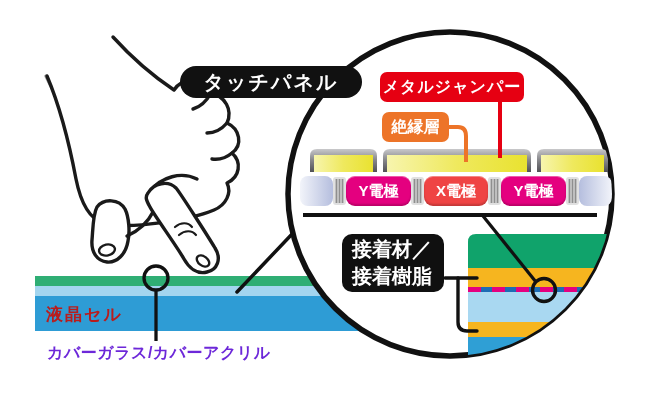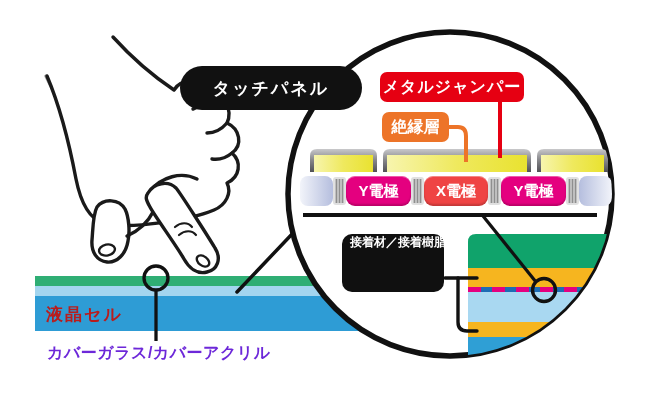--- a/index.html
+++ b/index.html
@@ -6,42 +6,42 @@
   #stage{
     position:relative;width:650px;height:400px;background:#ffffff;overflow:hidden;
     font-family:"Liberation Sans","DejaVu Sans",sans-serif;
   }
   #stage svg{position:absolute;left:0;top:0;}
   .lbl{
     position:absolute;display:flex;align-items:center;justify-content:center;
     color:#fff;font-weight:bold;box-sizing:border-box;white-space:nowrap;
   }
   .pill{
-    left:180px;top:66px;width:182px;height:44px;border-radius:22px;
-    background:#111111;font-size:17px;letter-spacing:2px;z-index:3;justify-content:center;
+    left:180px;top:66px;width:182px;height:32px;border-radius:22px;
+    background:#111111;font-size:20px;letter-spacing:2px;z-index:3;justify-content:center;
   }
   .red{
     left:380px;top:72px;width:144px;height:30px;border-radius:7px;
     background:#e60012;font-size:16px;letter-spacing:1px;z-index:3;
   }
   .orange{
     left:382px;top:112px;width:67px;height:30px;border-radius:7px;
     background:#ed7428;font-size:16px;z-index:3;
   }
   .elec{
     top:176px;height:30px;border-radius:9px;font-size:15px;z-index:3;
     box-shadow:inset 0 1px 0 rgba(255,255,255,.35), inset 0 -2px 2px rgba(0,0,0,.18);
   }
   .elecY1{left:346px;width:65px;background:#e4007f;}
   .elecX {left:424px;width:64px;background:#ef4444;text-align:center;}
   .elecY2{left:501px;width:65px;background:#e4007f;}
   .black-box{
     left:342px;top:234px;width:102px;height:58px;border-radius:10px;
-    background:#101010;flex-direction:row;align-items:flex-start;
-    justify-content:center;padding-left:10px;font-size:12px;line-height:1.35;z-index:3;
+    background:#101010;flex-direction:column;align-items:flex-start;
+    justify-content:center;padding-left:10px;font-size:20px;line-height:1.35;z-index:3;
   }
   .plain{background:transparent;justify-content:flex-start;}
   .glass-lbl{left:482px;top:299px;color:#111;font-size:17px;letter-spacing:3px;z-index:3;}
   .lcd-lbl{left:46px;top:303px;color:#b91c1c;font-size:17px;letter-spacing:2px;z-index:3;}
   .caption{left:47px;top:343px;color:#6d28d9;font-size:16px;letter-spacing:.5px;z-index:3;}
 </style>
 </head>
 <body>
 
 <div id="stage">

